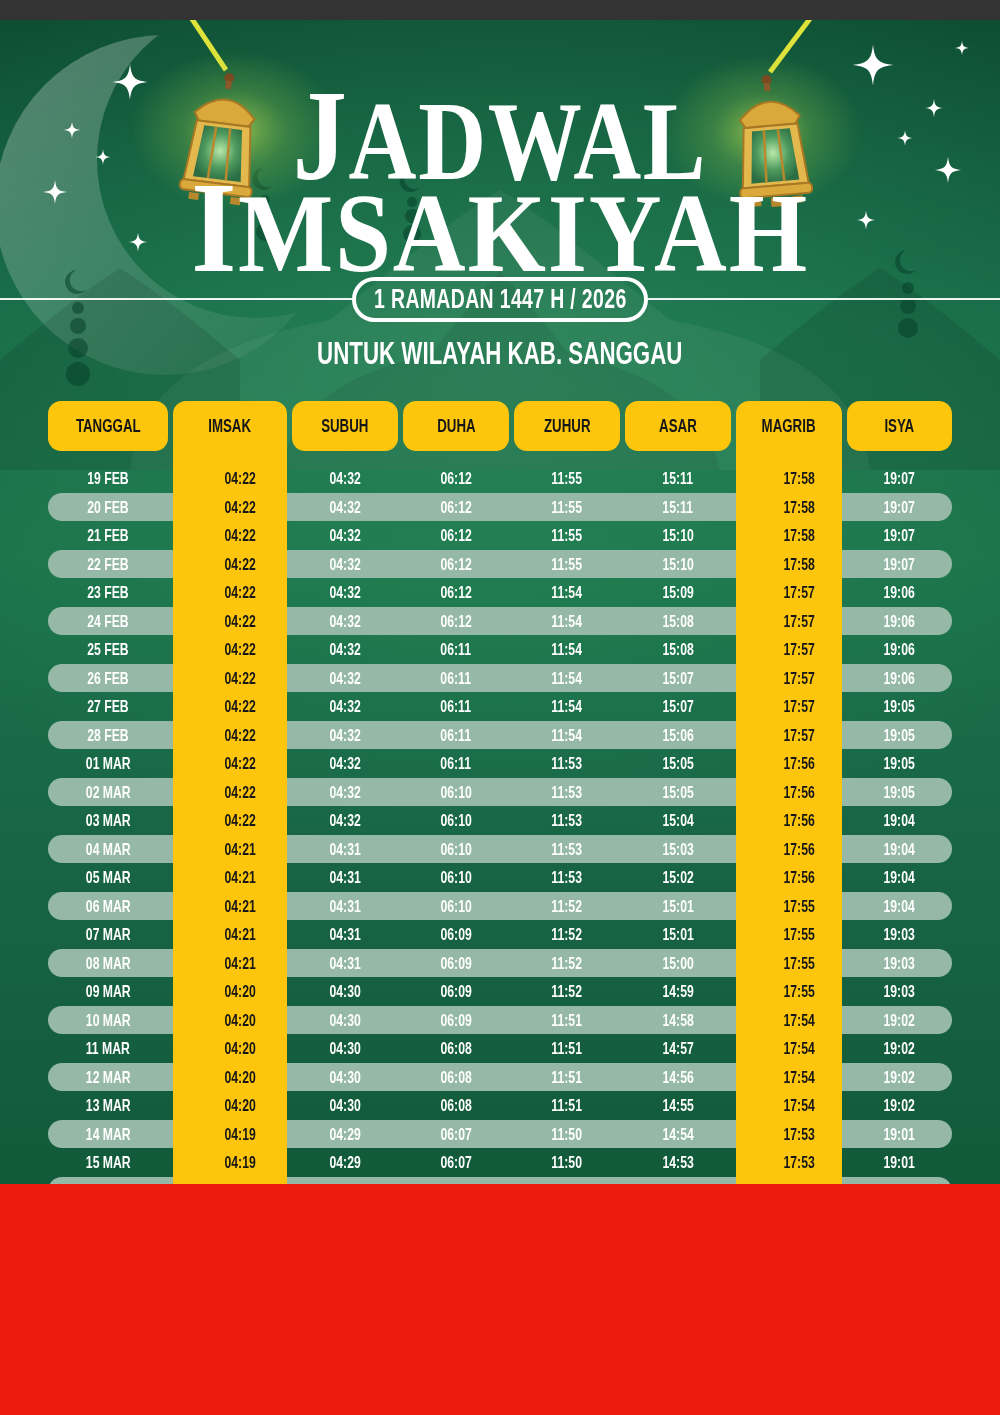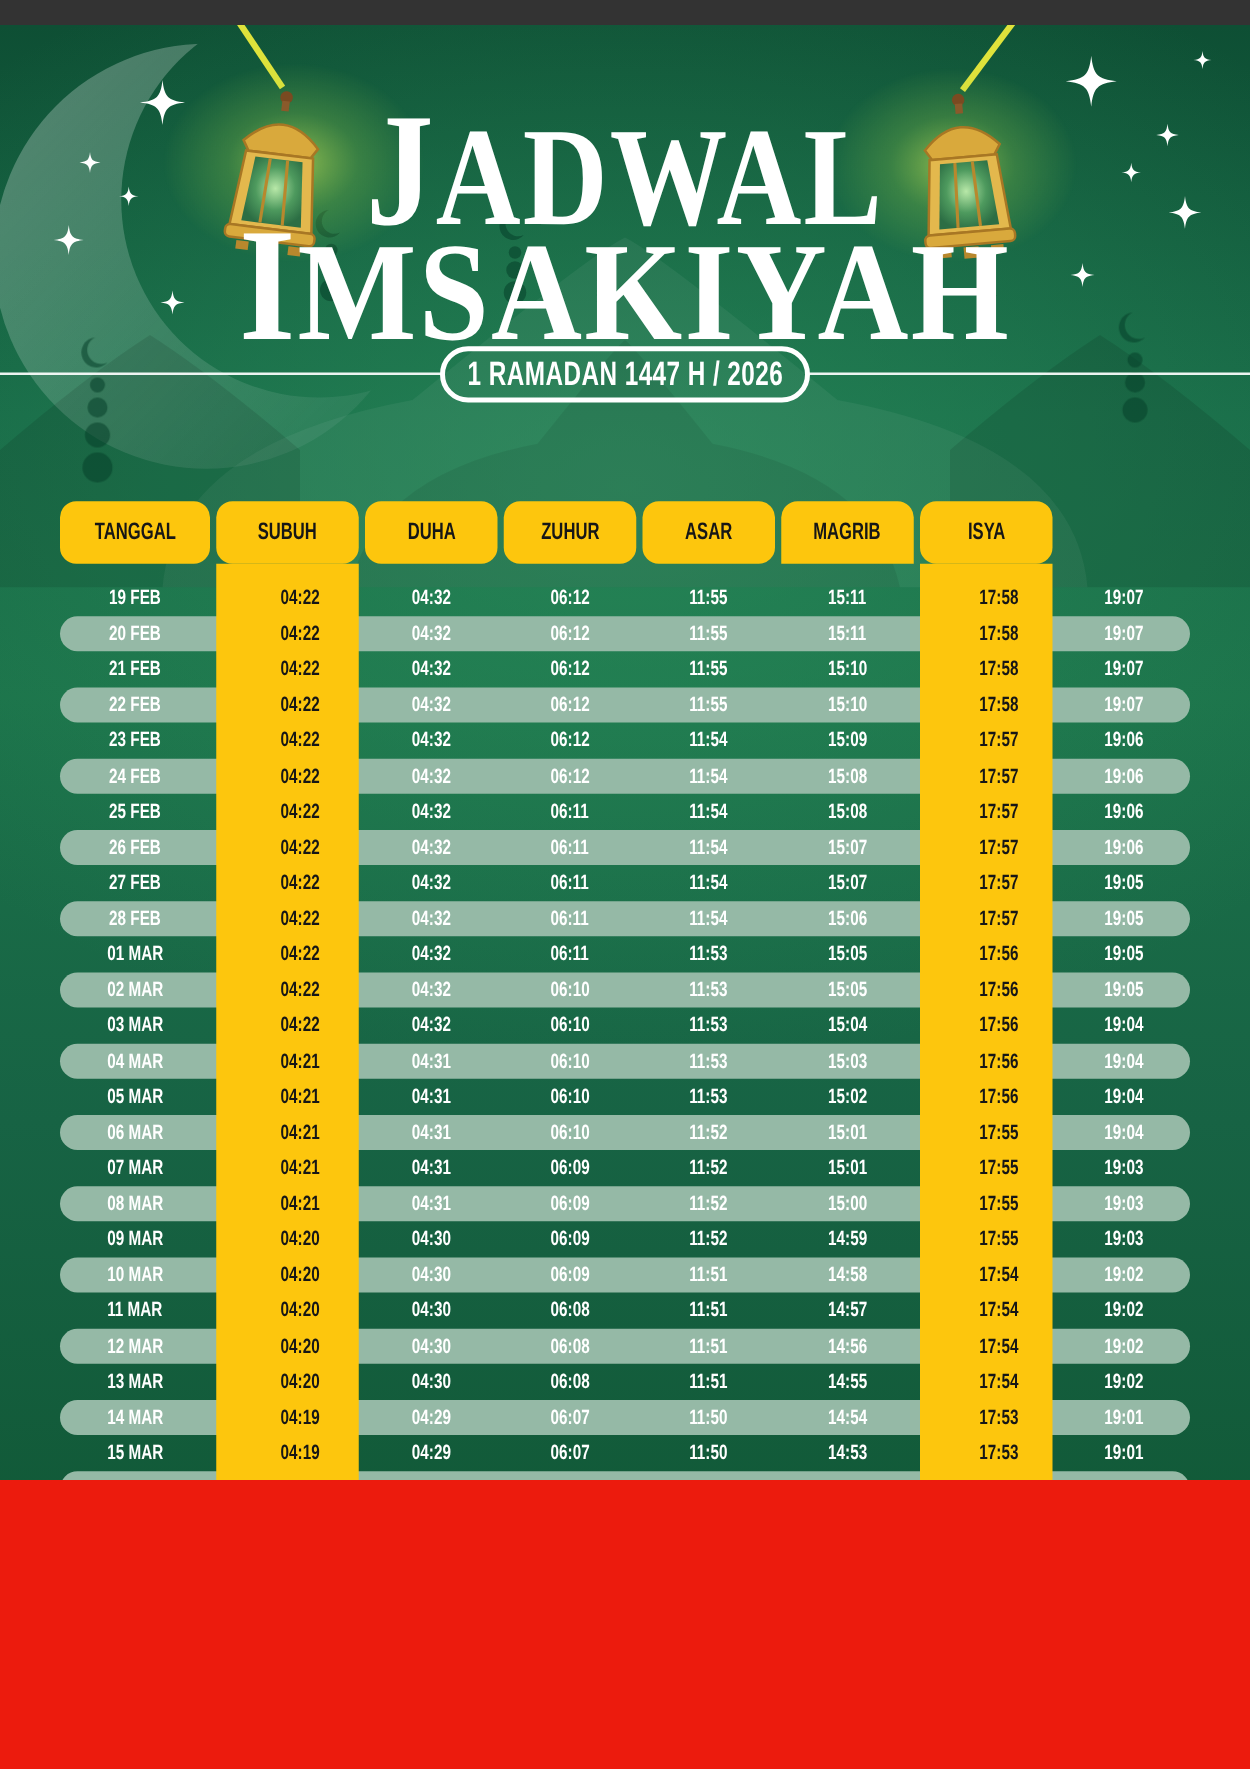--- a/index.html
+++ b/index.html
@@ -193,20 +193,23 @@
 
   <div class="title-line" id="title1">JADWAL</div>
   <div class="title-line" id="title2">IMSAKIYAH</div>
 
   <div class="hline" id="hline-l"></div>
   <div class="hline" id="hline-r"></div>
   <div class="badge">
     <span class="sq">1 RAMADAN 1447 H / 2026</span>
   </div>
 
+  <div class="subtitle">
+    <span class="sq" style="--sx:.72">UNTUK WILAYAH KAB. SANGGAU</span>
+  </div>
 
   <div class="table">
     <div class="rows-bg">
         <div class="row-bg"></div>
         <div class="row-bg light"></div>
         <div class="row-bg"></div>
         <div class="row-bg light"></div>
         <div class="row-bg"></div>
         <div class="row-bg light"></div>
         <div class="row-bg"></div>
@@ -229,20 +232,23 @@
         <div class="row-bg light"></div>
         <div class="row-bg"></div>
         <div class="row-bg light"></div>
       </div>
     <div class="band" id="band-imsak"></div>
     <div class="band" id="band-magrib"></div>
     <div class="thead">
         <div class="hcell">
           <span class="sq">TANGGAL</span>
         </div>
+        <div class="hcell band-col">
+          <span class="sq">IMSAK</span>
+        </div>
         <div class="hcell">
           <span class="sq">SUBUH</span>
         </div>
         <div class="hcell">
           <span class="sq">DUHA</span>
         </div>
         <div class="hcell">
           <span class="sq">ZUHUR</span>
         </div>
         <div class="hcell">

